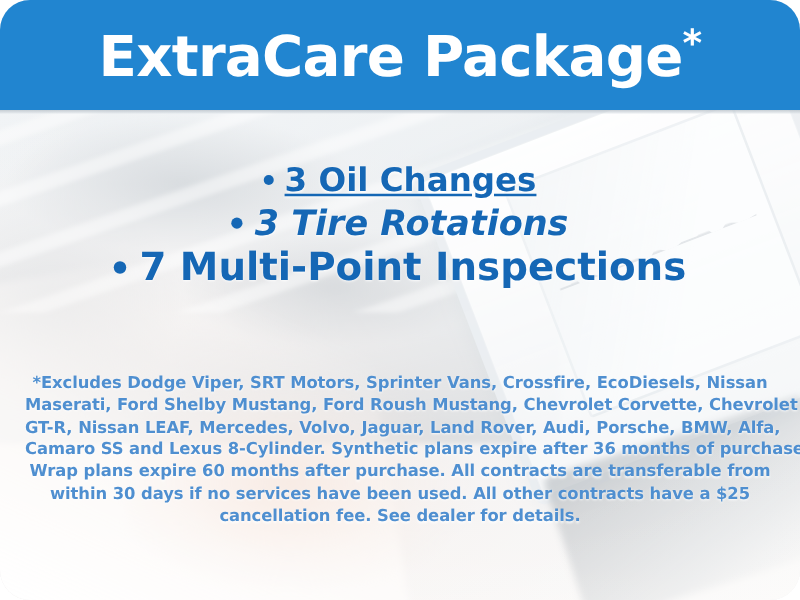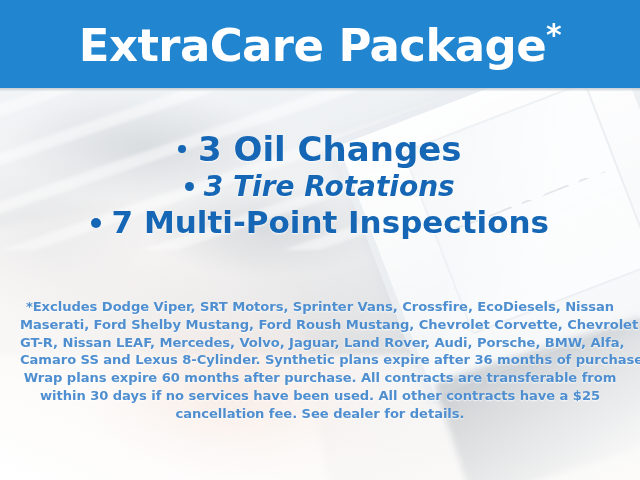--- a/index.html
+++ b/index.html
@@ -11,20 +11,21 @@
   body {
     font-family: "Liberation Sans", sans-serif;
   }
 
   .ad {
     position: relative;
     width: 640px;
     height: 480px;
     overflow: hidden;
     background: #f2f4f6;
+    border-radius: 24px;
   }
 
   
   .bg {
     position: absolute;
     inset: 0;
     overflow: hidden;
   }
   .bg-base {
     position: absolute;
@@ -218,21 +219,21 @@
   }
   .benefit .dot {
     display: inline-block;
     vertical-align: middle;
     border-radius: 50%;
     background: #1567b5;
     margin-right: 0.34em;
     position: relative;
     top: -0.06em;
   }
-  .benefit-1 { font-size: 34px; }
+  .benefit-1 { font-size: 26px; text-decoration: underline; }
   .benefit-1 .dot { width: 8px; height: 8px; }
   .benefit-2 { font-size: 28px; margin-top: 5px; font-style: italic; }
   .benefit-2 .dot { width: 9px; height: 9px; }
   .benefit-3 { font-size: 31px; margin-top: 5px; }
   .benefit-3 .dot { width: 10px; height: 10px; }
 
   
   .disclaimer {
     position: absolute;
     left: 50%;

